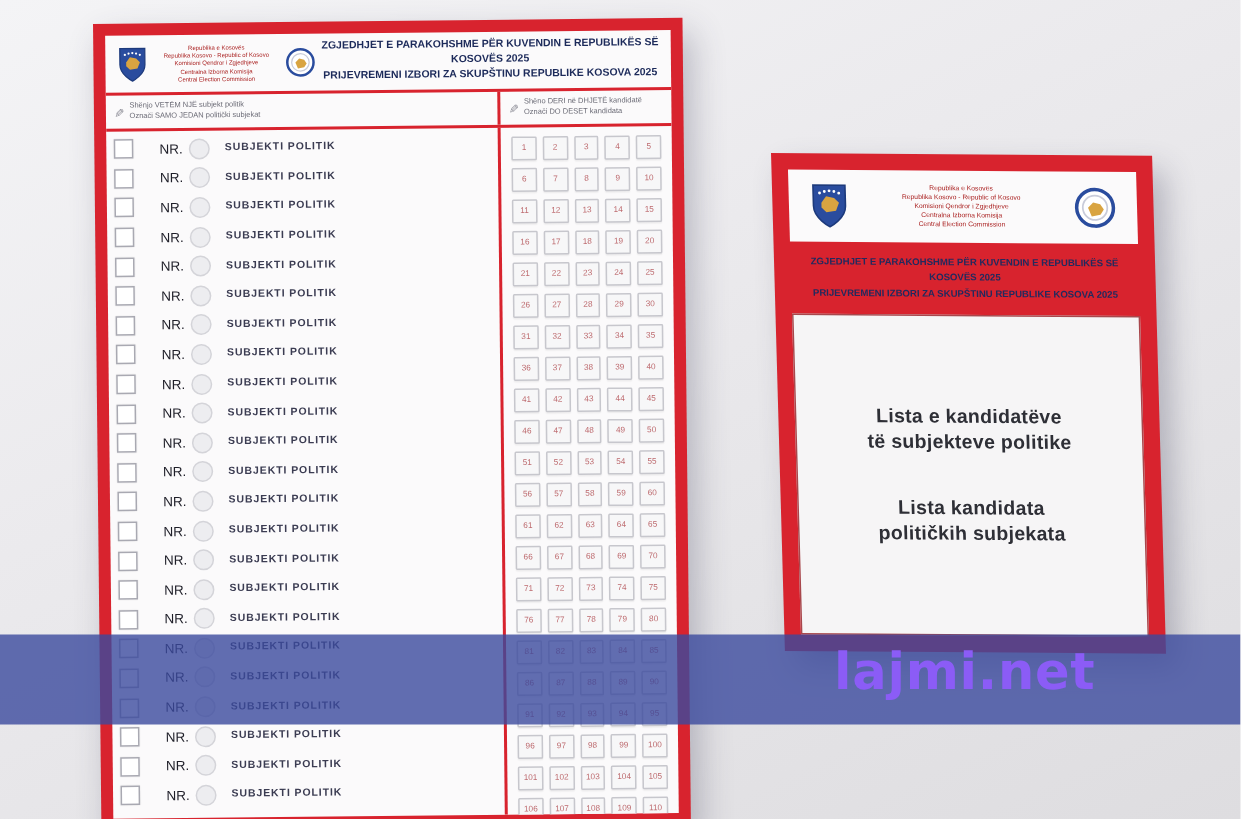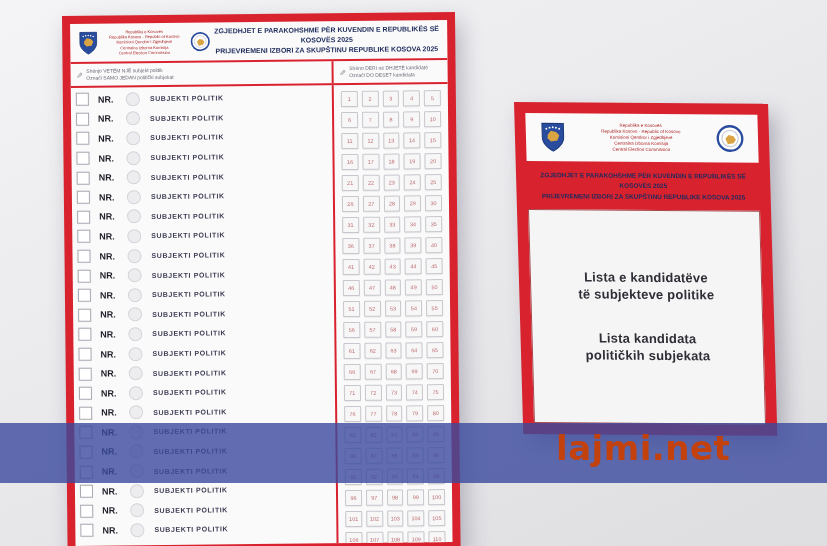--- a/index.html
+++ b/index.html
@@ -27,21 +27,21 @@
   .instr-row{display:flex;border-bottom:2px solid #d8232e;height:22px;flex:0 0 auto;}
   .instr{display:flex;align-items:center;gap:4px;padding:2px 5px;box-sizing:border-box;}
   .instr.left{width:263px;border-right:2px solid #d8232e;}
   .instr.right{flex:1;}
   .pencil{font-size:8px;color:#8a8a94;transform:rotate(90deg);flex:0 0 auto;}
   .instr-text{font-size:5px;line-height:1.5;color:#6b6b76;}
   .ballot-main{flex:1;display:flex;min-height:0;}
   .rows{width:263px;border-right:2px solid #d8232e;box-sizing:border-box;padding-top:2px;}
   .prow{height:19.6px;display:flex;align-items:center;padding-left:5px;}
   .pbox{width:13px;height:13px;background:#fff;border:1px solid #a9a9b2;box-sizing:border-box;margin-right:9px;flex:0 0 auto;box-shadow:0 0 1px rgba(0,0,0,.15);}
-  .pnr{font-size:9px;font-weight:bold;color:#1e1e28;width:24px;flex:0 0 auto;}
+  .pnr{font-size:9px;font-weight:normal;color:#1e1e28;width:24px;flex:0 0 auto;text-align:right;}
   .pcircle{width:12px;height:12px;border-radius:50%;background:#ededf0;border:1px solid #d4d4d9;margin:0 10px 0 4px;flex:0 0 auto;}
   .psub{font-size:7px;letter-spacing:.6px;color:#3b3c52;font-weight:bold;}
   .grid{flex:1;display:grid;grid-template-columns:repeat(5,1fr);gap:5px 4px;align-content:start;padding:6px 7px;box-sizing:border-box;}
   .gcell{height:14px;background:#f7f7f8;border:1px solid #c7c7cd;border-radius:1px;display:flex;align-items:center;justify-content:center;font-size:5.5px;color:#bd6a6e;box-shadow:0 1px 1px rgba(0,0,0,.06);}
 
   
   .cover{
     position:absolute;left:514px;top:102px;width:254px;height:332px;
     background:#d8232e;padding:11px;box-sizing:border-box;
     transform:skewX(2deg) rotate(0.4deg);transform-origin:top left;
@@ -51,21 +51,21 @@
   .cover-header{background:#fbfafb;height:48px;flex:0 0 auto;display:flex;align-items:center;justify-content:space-between;padding:3px 10px;box-sizing:border-box;}
   .cover-header .logo-shield{width:26px;height:32px;}
   .cover-header .logo-cec{width:28px;height:28px;}
   .cover-lines{font-size:4.5px;line-height:1.35;color:#a22;text-align:center;flex:1;padding:0 6px;}
   .cover-banner{flex:0 0 auto;margin:9px 2px 8px 2px;text-align:center;font-weight:bold;color:#232a5e;font-size:6.4px;line-height:1.6;}
   .cover-panel{flex:1;background:#f6f5f6;border:1px solid #a8474c;display:flex;flex-direction:column;align-items:center;justify-content:center;gap:26px;text-align:center;}
   .cover-title{font-size:13px;font-weight:bold;color:#2e2f36;line-height:1.35;letter-spacing:.2px;}
 
   
   .band{position:absolute;left:0;top:423px;width:827px;height:60px;background:rgba(59,74,158,.80);z-index:50;}
-  .wm{position:absolute;left:556px;top:5px;font-size:34px;font-weight:800;color:#c2410c;letter-spacing:.5px;font-family:"DejaVu Sans",sans-serif;}
+  .wm{position:absolute;left:556px;top:5px;font-size:34px;font-weight:800;color:#8b5cf6;letter-spacing:.5px;font-family:"DejaVu Sans",sans-serif;}
 </style>
 </head>
 <body>
 
 <div class="stage">
 
   <div class="ballot">
     <div class="ballot-inner">
 
       <div class="ballot-header">

